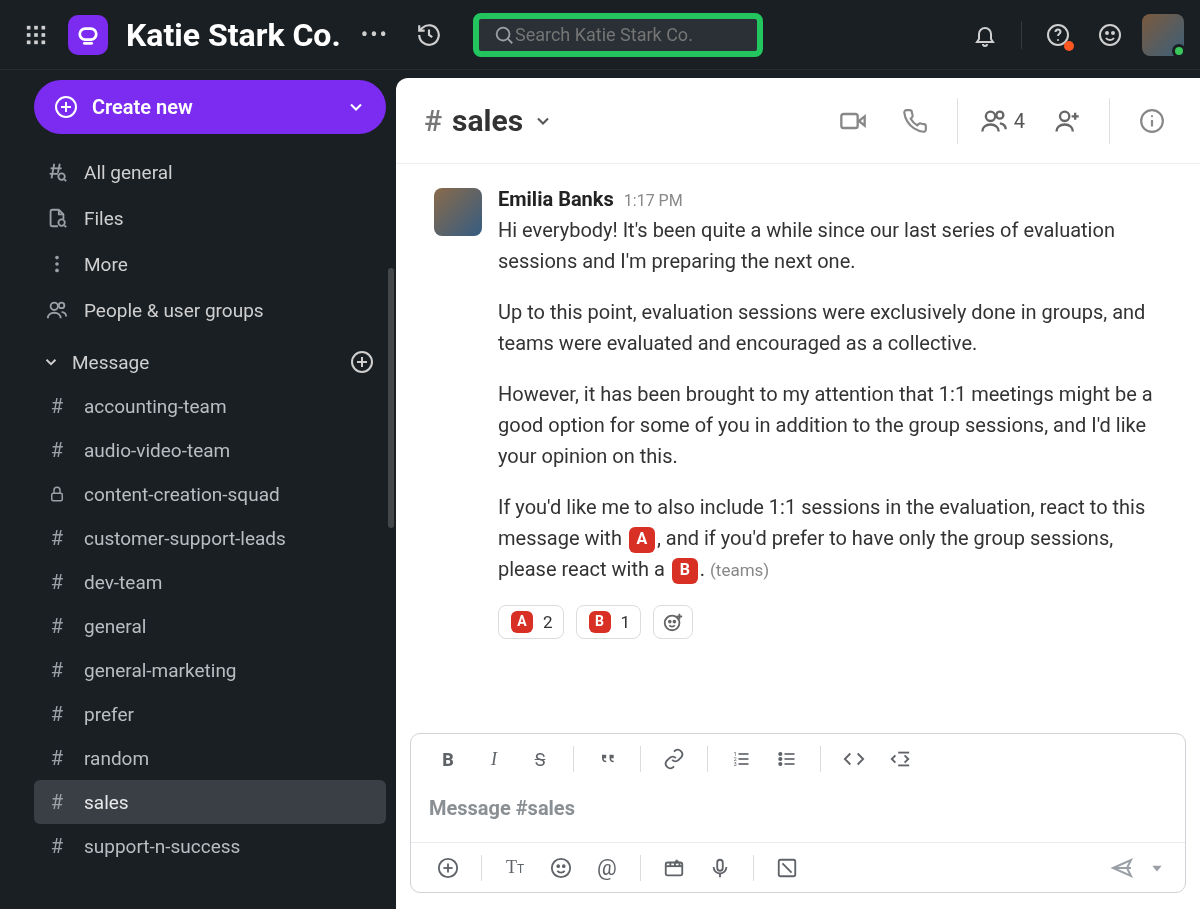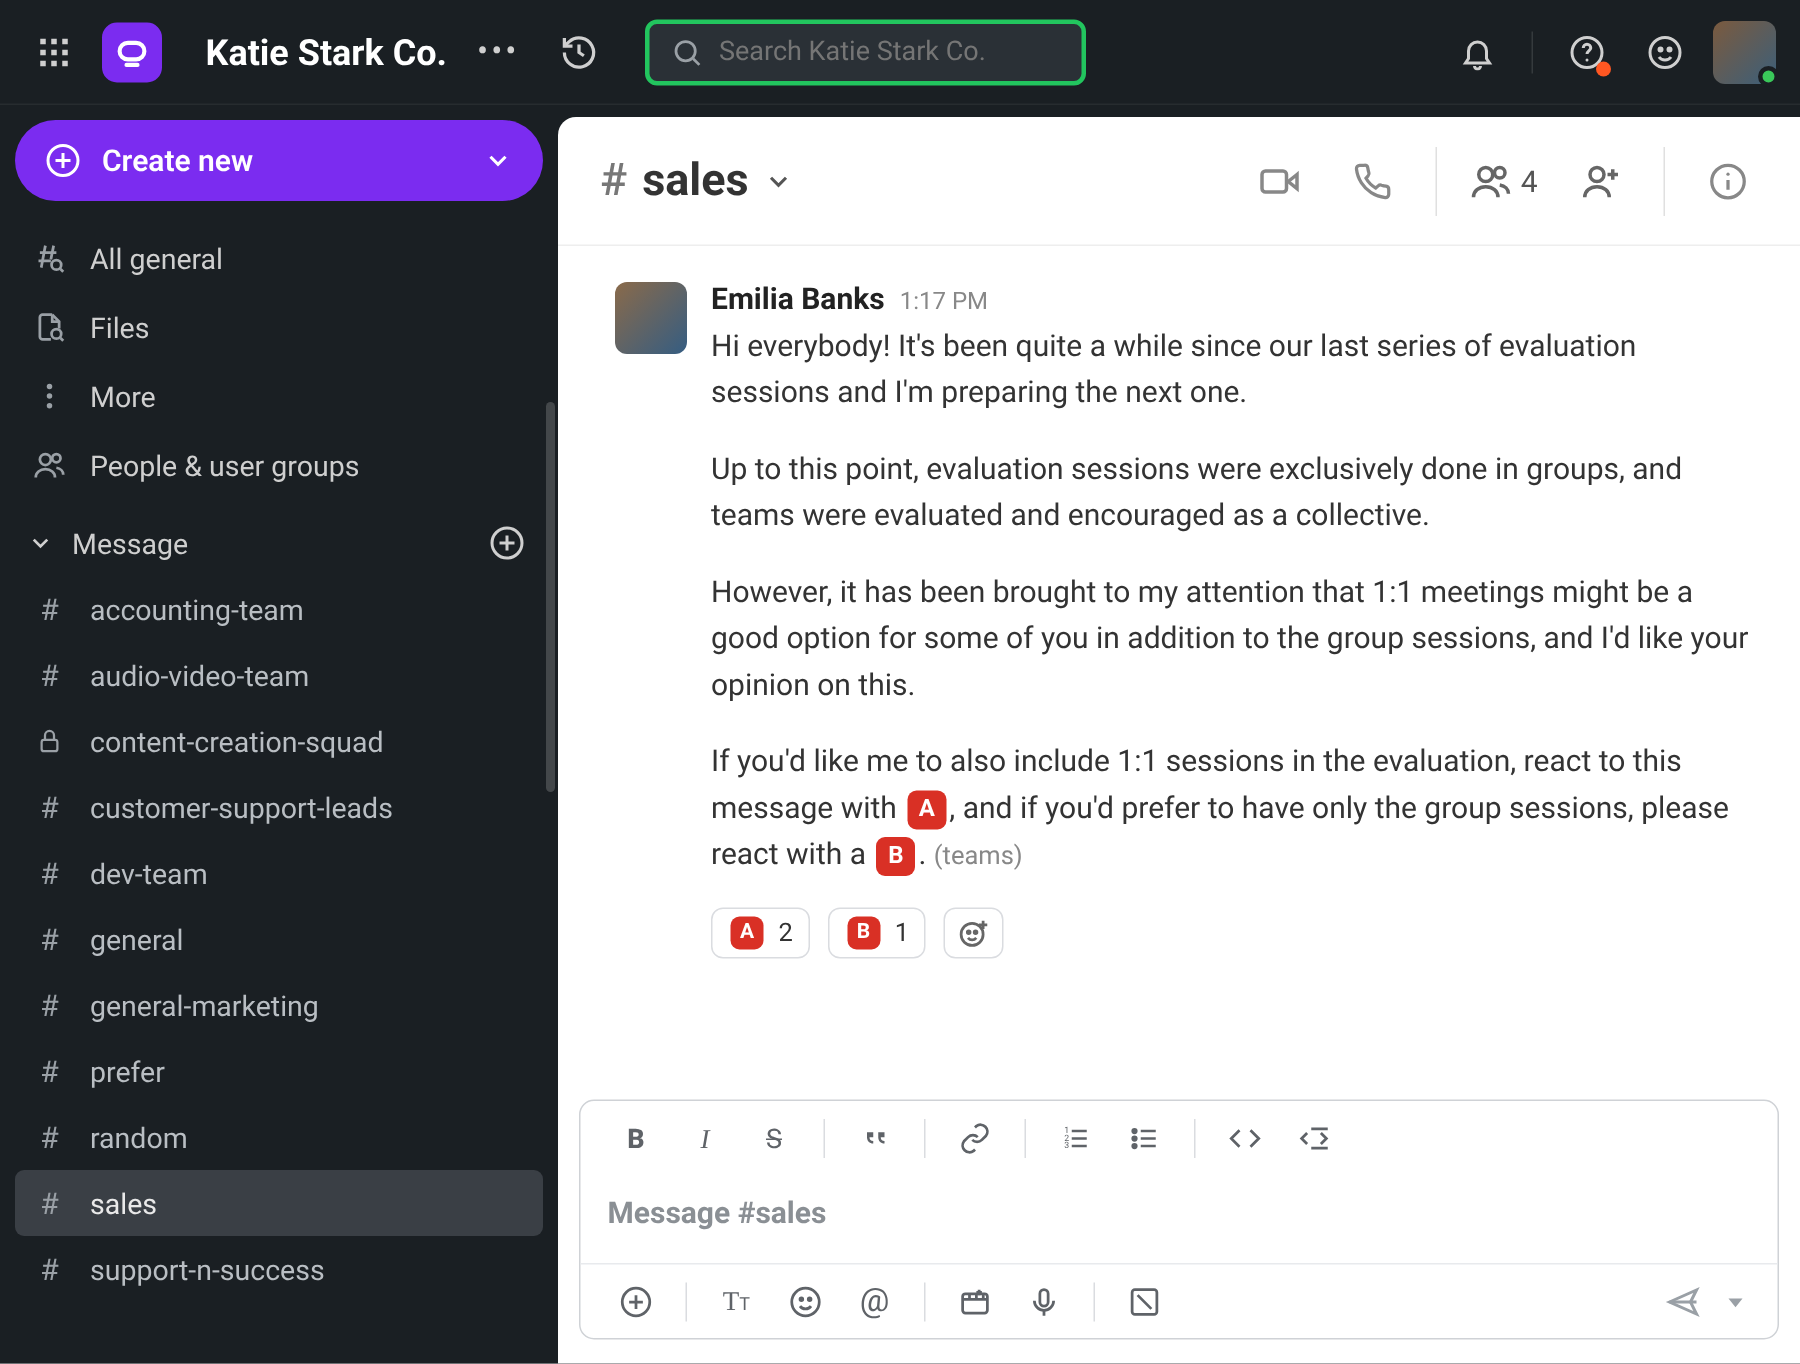--- a/index.html
+++ b/index.html
@@ -1,30 +1,30 @@
 <!DOCTYPE html>
 <html><head>
 <meta charset="utf-8">
 <style>
 * { margin:0; padding:0; box-sizing:border-box; font-family:-apple-system,BlinkMacSystemFont,"Segoe UI",Roboto,Helvetica,Arial,sans-serif; }
 body { width:1200px; height:909px; background:#1a1f23; overflow:hidden; color:#e5e5e5; }
 .topbar { height:70px; display:flex; align-items:center; padding:0 16px; gap:12px; border-bottom:1px solid rgba(255,255,255,0.06); }
 .icon-btn { width:40px; height:40px; display:flex; align-items:center; justify-content:center; cursor:pointer; border-radius:6px; color:#cfcfcf; }
 .app-logo { width:40px; height:40px; border-radius:10px; background:#7b2cf0; display:flex; align-items:center; justify-content:center; font-weight:800; color:#fff; font-size:22px;}
-.ws-name { font-size:24px; font-weight:700; color:#fff; margin-left:17px; }
+.ws-name { font-size:32px; font-weight:700; color:#fff; margin-left:6px; }
 .dots { margin:0 8px; color:#cfcfcf; font-size:22px; letter-spacing:2px; cursor:pointer; }
-.search-wrap { flex:1; max-width:480px; margin-left:12px; height:44px; background:#2a3036; border:3px solid #22c55e; border-radius:8px; display:flex; align-items:center; padding:0 14px; gap:10px; color:#9aa0a6; }
+.search-wrap { flex:1; max-width:480px; margin-left:12px; height:44px; background:#2a3036; border:6px solid #22c55e; border-radius:8px; display:flex; align-items:center; padding:0 14px; color:#9aa0a6; }
 .search-wrap input { flex:1; background:transparent; border:none; outline:none; color:#e5e5e5; font-size:18px; }
 .flex-spacer { flex:1; }
 .vdiv { width:1px; height:28px; background:rgba(255,255,255,0.12); margin:0 4px; }
 .avatar-wrap { position:relative; width:42px; height:42px; }
 .avatar { width:42px; height:42px; border-radius:8px; background:linear-gradient(135deg,#7b5a3e,#3c5f7a); }
 .presence { position:absolute; right:-2px; bottom:-2px; width:14px; height:14px; border-radius:50%; background:#3ac85a; border:3px solid #1a1f23; }
 .main { display:flex; height:calc(100% - 70px); }
-.sidebar { width:372px; background:#1a1f23; padding:10px; display:flex; flex-direction:column; gap:2px; overflow:hidden; position:relative; }
+.sidebar { width:372px; background:#1a1f23; padding:10px; display:flex; flex-direction:column; gap:2px; overflow:hidden; position:relative;margin-left:24px; }
 .create-new { height:54px; background:#7b2cf0; border-radius:30px; display:flex; align-items:center; padding:0 20px; color:#fff; font-size:20px; font-weight:600; gap:14px; cursor:pointer; margin-bottom:14px; }
 .create-new .chev { margin-left:auto; }
 .nav-item, .ch-item { height:44px; display:flex; align-items:center; gap:16px; padding:0 12px; border-radius:6px; color:#cfcfcf; font-size:19px; cursor:pointer; }
 .ch-item { height:44px; font-size:19px; color:#b9bec3; }
 .ch-item.active { background:#3a3f45; color:#e9e9e9; }
 .ch-icon { width:22px; display:flex; justify-content:center; color:#9aa0a6; font-size:20px; }
 .section-head { display:flex; align-items:center; gap:12px; padding:16px 12px 8px 8px; color:#cfcfcf; font-size:19px; }
 .add-circle { margin-left:auto; color:#cfcfcf; cursor:pointer; }
 .sb-scroll-thumb { position:absolute; right:2px; top:198px; width:6px; height:260px; background:rgba(255,255,255,0.18); border-radius:3px; }
 .content { flex:1; background:#fff; color:#222; border-radius:12px 0 0 0; margin-top:8px; display:flex; flex-direction:column; overflow:hidden; }

